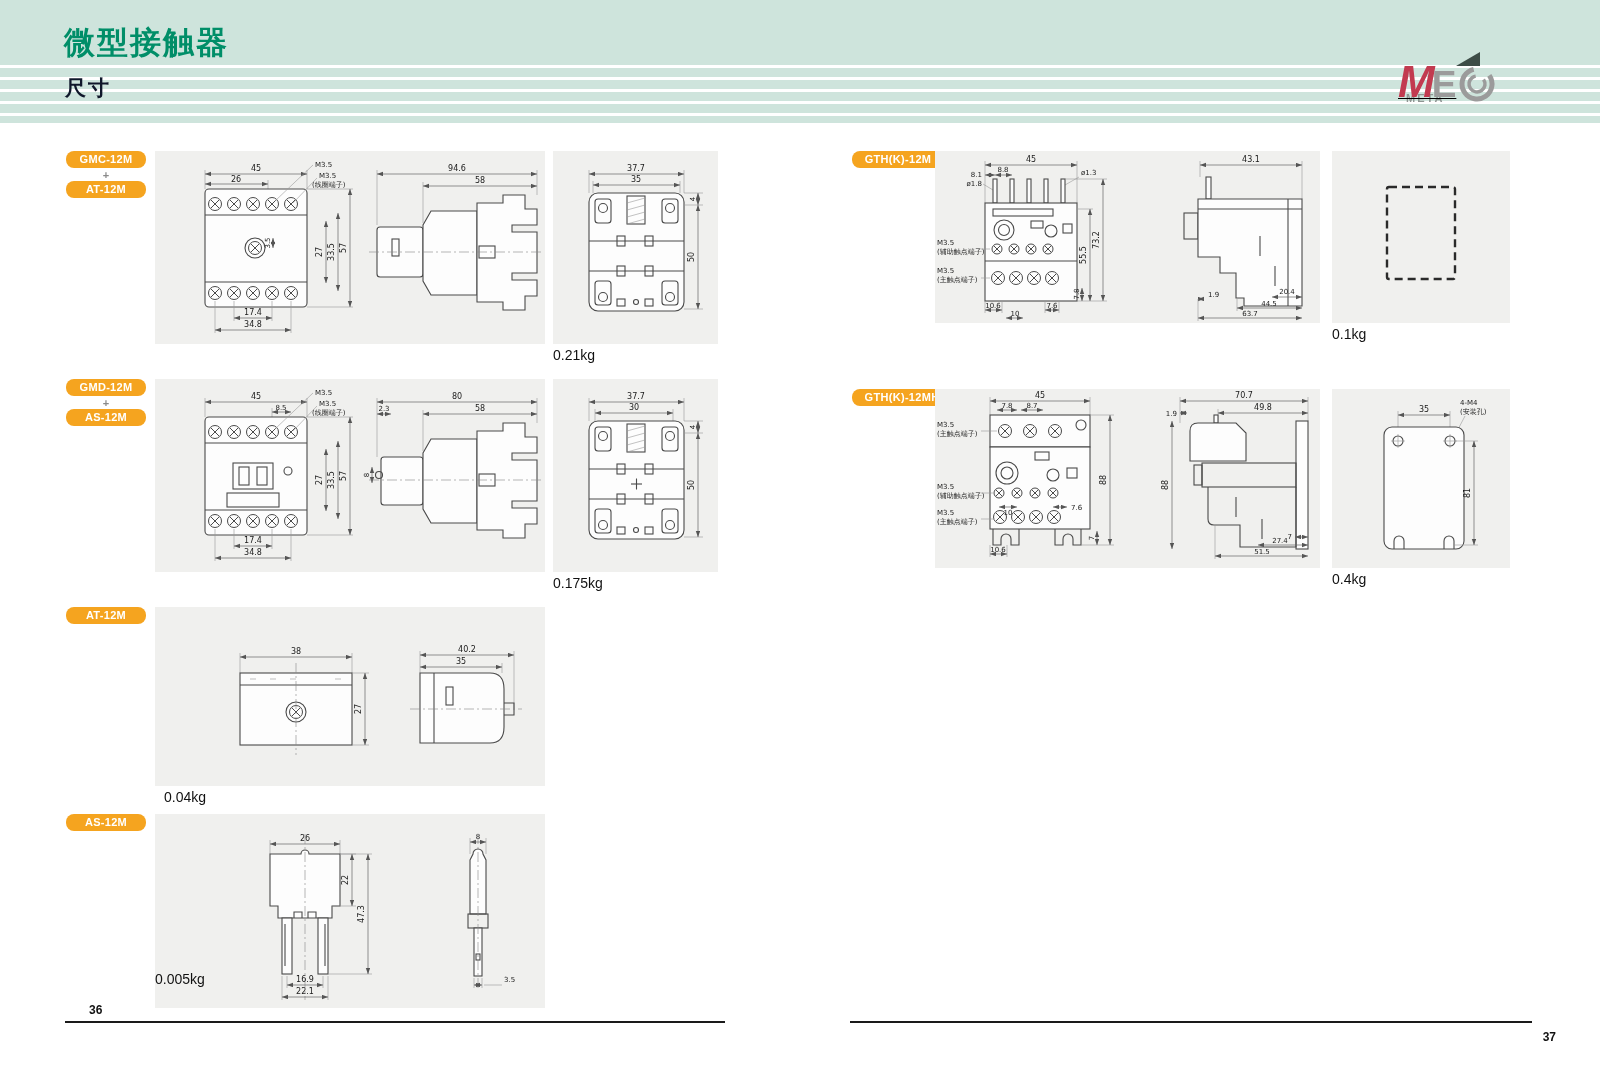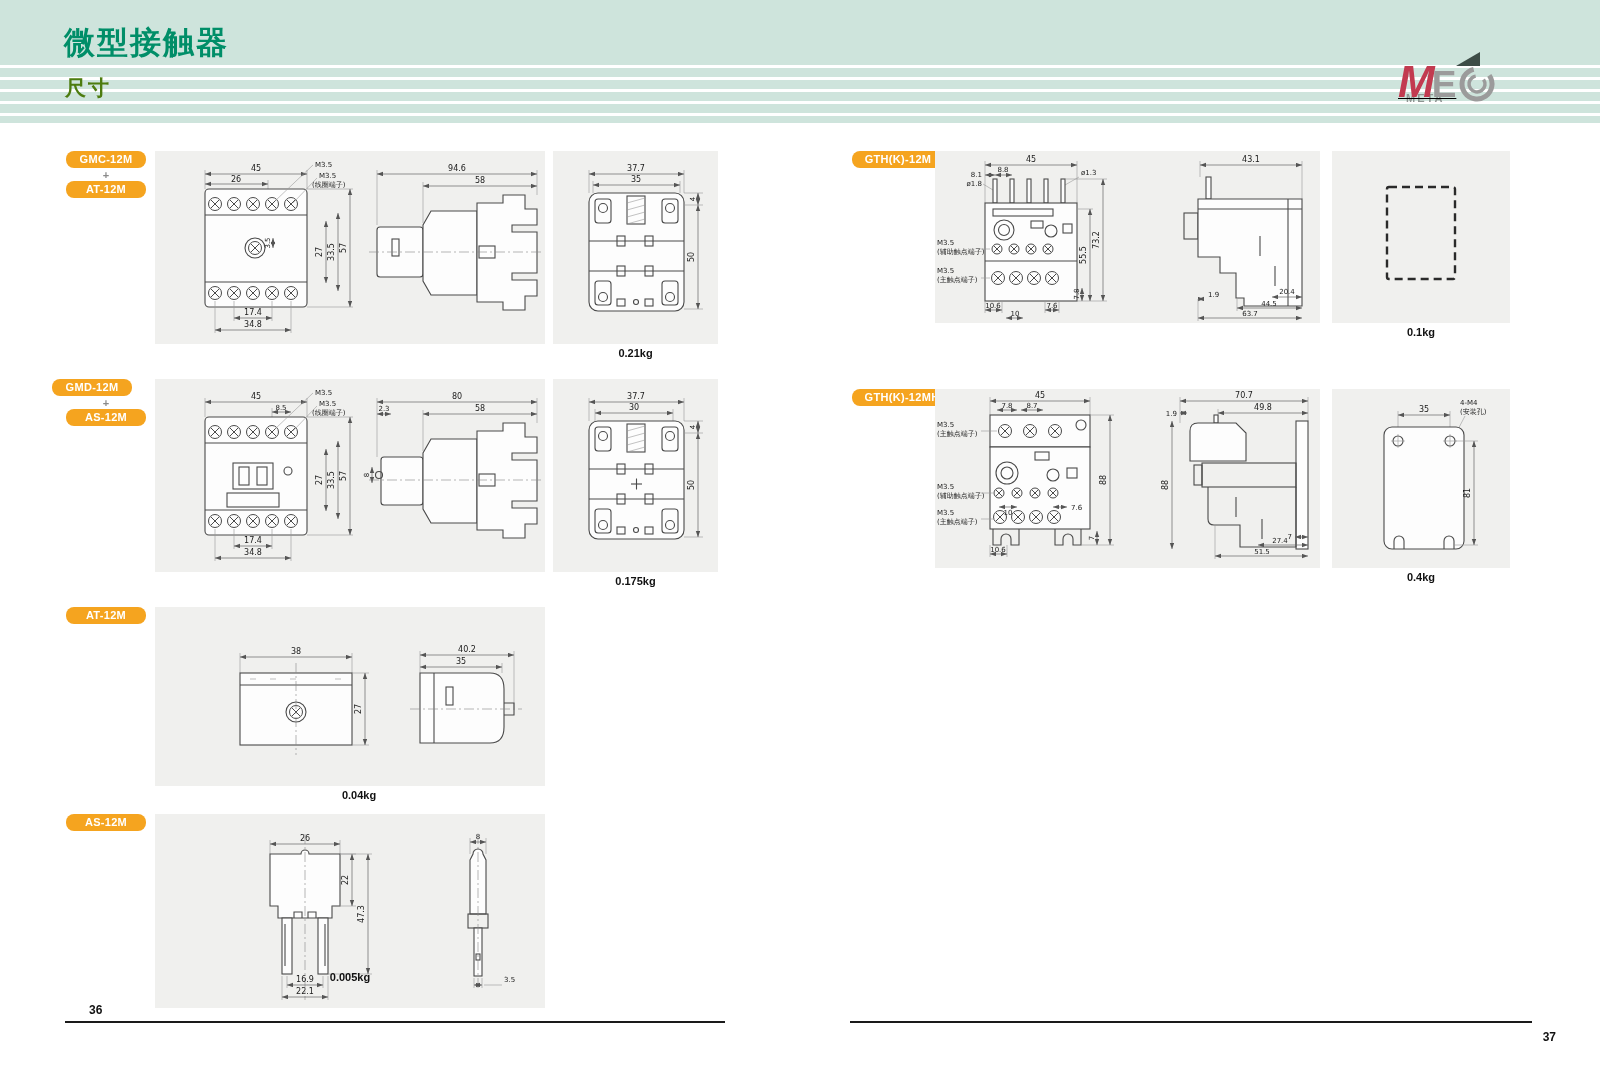--- a/index.html
+++ b/index.html
@@ -3,32 +3,32 @@
 <meta charset="utf-8">
 <style>
   html,body{margin:0;padding:0;background:#fff;}
   .page{position:relative;width:1600px;height:1085px;background:#fff;overflow:hidden;
         font-family:"Liberation Sans",sans-serif;}
   
   .band{position:absolute;left:0;top:0;width:1600px;height:123px;background:#cee4dc;}
   .stripes{position:absolute;left:0;top:56px;width:1600px;height:62px;
            background:repeating-linear-gradient(to bottom,rgba(0,0,0,0) 0,rgba(0,0,0,0) 9px,#ffffff 9px,#ffffff 12px);}
   .title{position:absolute;left:64px;top:22px;font-size:31px;font-weight:bold;color:#008e68;letter-spacing:2px;}
-  .subtitle{position:absolute;left:65px;top:74px;font-size:21px;font-weight:bold;color:#4d7c0f;letter-spacing:2px;}
+  .subtitle{position:absolute;left:65px;top:74px;font-size:21px;font-weight:bold;color:#0f172a;letter-spacing:2px;}
   .logo{position:absolute;left:1396px;top:50px;width:130px;height:60px;}
   .logo .meta{position:absolute;left:10px;top:2px;font-size:11px;font-weight:bold;color:#8f9693;letter-spacing:2px;margin-top:40px;}
   .logo .mrow{position:absolute;left:2px;top:8px;white-space:nowrap;text-decoration:underline;}
   .logo .m{font-size:44px;line-height:48px;font-weight:bold;font-style:italic;color:#c23b50;}
   .logo .e{font-size:37px;font-weight:bold;color:#9b9b9b;margin-left:-3px;}
   
   .chip{position:absolute;background:#f5a41f;color:#fff;font-size:11px;font-weight:bold;
         text-align:center;height:17px;line-height:17px;border-radius:8px;letter-spacing:.3px;}
   .plus{position:absolute;color:#8a8a8a;font-size:11px;font-weight:bold;text-align:center;}
   .panel{position:absolute;background:#f0f0ee;}
-  .wt{position:absolute;font-size:11px;color:#111;text-align:center;font-weight:bold;}
+  .wt{position:absolute;font-size:14px;color:#111;text-align:left;}
   .rule{position:absolute;height:2px;background:#1a1a1a;}
   .pnum{position:absolute;font-size:12px;font-weight:bold;color:#111;margin-left:24px;}
   
   svg{display:block;}
   .ol{fill:#fdfdfd;stroke:#4a4a4a;stroke-width:1.1;}
   .l2{fill:none;stroke:#4a4a4a;stroke-width:1.1;}
   .dm{stroke:#666;stroke-width:.7;fill:none;}
   .xt{stroke:#999;stroke-width:.6;fill:none;}
   .cl{stroke:#888;stroke-width:.6;stroke-dasharray:10 3 2 3;fill:none;}
   .dash{fill:none;stroke:#2a2a2a;stroke-width:2.4;stroke-dasharray:8 5;}
@@ -185,21 +185,21 @@
         <line class="xt" x1="131" y1="54" x2="150" y2="54"></line>
         <line class="xt" x1="131" y1="158" x2="150" y2="158"></line>
       <line class="dm" marker-start="url(#ar)" marker-end="url(#ar)" x1="145" y1="42" x2="145" y2="54"></line>
       <text class="sm ta" x="142" y="48" transform="rotate(-90 142 48)">4</text>
       <line class="dm" marker-start="url(#ar)" marker-end="url(#ar)" x1="145" y1="54" x2="145" y2="158"></line>
       <text class="ta" x="141" y="106" transform="rotate(-90 141 106)">50</text>
     </svg>
   </div>
   <div class="wt" style="left:553px;top:347px;width:165px">0.21kg</div>
 
-  <div class="chip" style="left:52px;top:379px;width:80px">GMD-12M</div>
+  <div class="chip" style="left:66px;top:379px;width:80px">GMD-12M</div>
   <div class="plus" style="left:66px;top:397px;width:80px">+</div>
   <div class="chip" style="left:66px;top:409px;width:80px">AS-12M</div>
 
   <div class="panel" style="left:155px;top:379px;width:390px;height:193px">
     <svg width="390" height="193">
       <g>
         <line class="xt" x1="50" y1="38" x2="50" y2="19"></line>
           <line class="xt" x1="152" y1="38" x2="152" y2="19"></line>
         <line class="dm" marker-start="url(#ar)" marker-end="url(#ar)" x1="50" y1="23" x2="152" y2="23"></line>
         <text class="ta" x="101" y="20">45</text>

